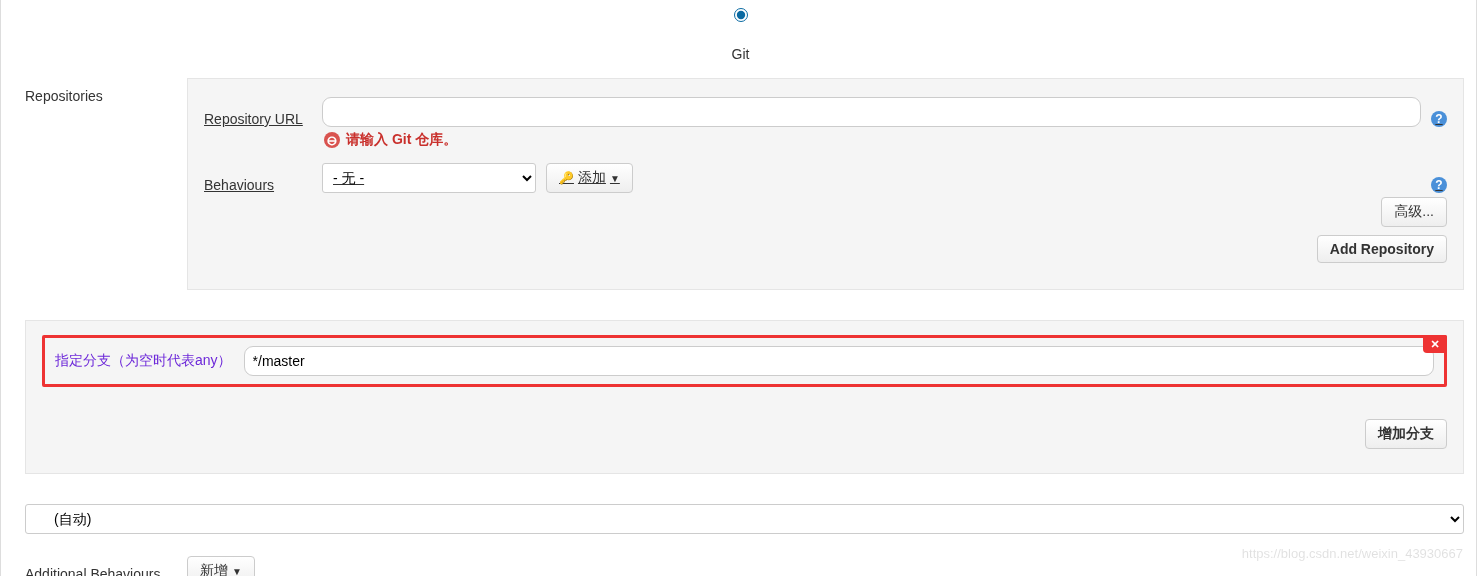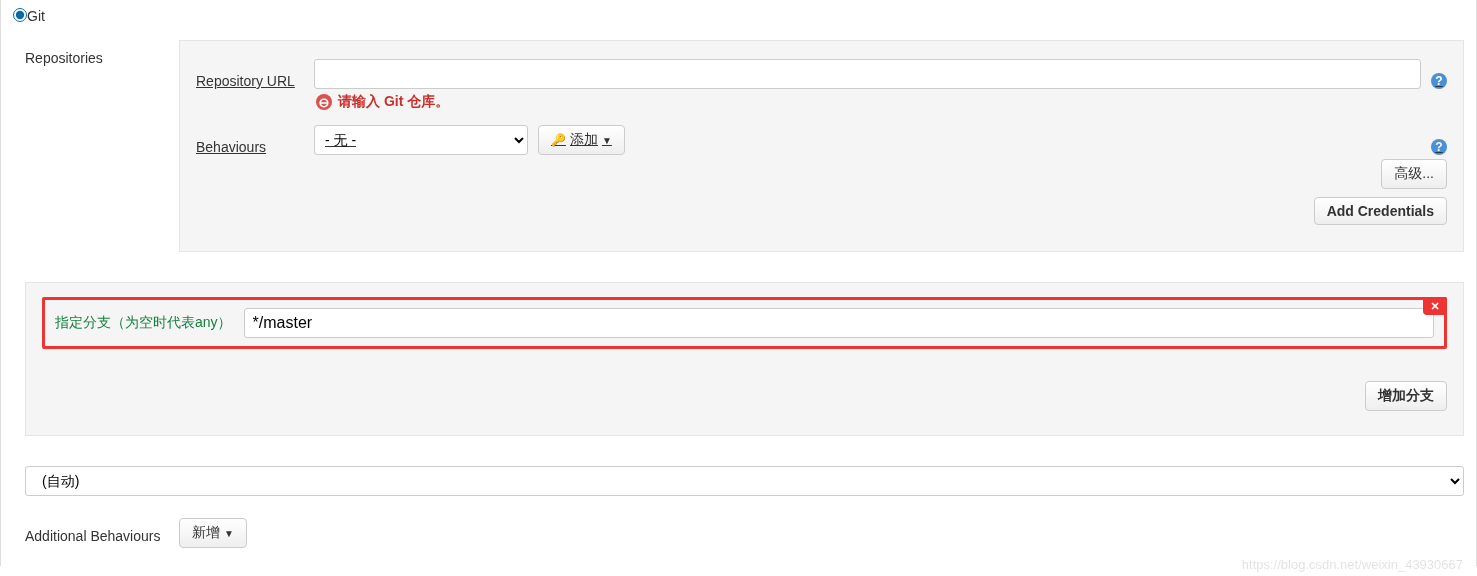--- a/index.html
+++ b/index.html
@@ -4,31 +4,31 @@
   <style>
     * { box-sizing: border-box; margin: 0; padding: 0; }
     body {
       font-family: "Helvetica Neue", Helvetica, Arial, "Microsoft YaHei", sans-serif;
       font-size: 14px;
       color: #333;
       background: #fff;
       width: 1477px;
     }
     .outer { border-left: 1px solid #ddd; border-right: 1px solid #ddd; padding: 0; }
-    .radio-row { padding: 8px 8px 10px 12px; display: flex; gap: 0; }
+    .radio-row { padding: 8px 8px 10px 12px; display: flex; align-items: center; gap: 24px; flex-direction: column; }
     .radio-row input[type=radio] { accent-color: #0b6aa2; width: 14px; height: 14px; }
-    .section-row { display: flex; align-items: flex-start; padding: 6px 12px 24px 24px; gap: 4px; }
+    .section-row { display: flex; align-items: flex-start; padding: 6px 12px 24px 24px; gap: 12px; }
     .section-label { width: 150px; padding-top: 10px; color: #333; }
     .section-body { flex: 1; position: relative; }
     .grey-box { background: #f5f5f5; border: 1px solid #e5e5e5; padding: 18px 16px 18px 16px; position: relative; }
     .form-row { display: flex; align-items: flex-end; margin-bottom: 4px; gap: 10px; text-decoration: underline; }
     .form-lbl { width: 108px; text-align: left; color: #333; }
     .text-input {
-      flex: 1; height: 30px; border: 1px solid #ccc; border-radius: 3px;
-      padding: 0 8px; font-size: 16px; background: #fff;
+      flex: 1; height: 30px; border: 1px solid #ccc; border-radius: 9px;
+      padding: 0 8px; font-size: 14px; background: #fff;
     }
     .help-icon {
       width: 16px; height: 16px; border-radius: 50%; background: #4a90d9;
       color: #fff; font-size: 12px; font-weight: bold; display: inline-flex;
       align-items: center; justify-content: center; cursor: pointer; flex-shrink: 0;
     }
     .error-row { display: flex; align-items: center; gap: 6px; margin: 0 0 14px 120px; }
     .err-icon {
       width: 16px; height: 16px; border-radius: 50%; background: #d9534f;
       color: #fff; display: inline-flex; align-items: center; justify-content: center;
@@ -44,33 +44,33 @@
       border-radius: 4px; padding: 5px 12px; font-size: 14px; color: #333;
       cursor: pointer; display: inline-flex; align-items: center; gap: 4px;
     }
     .key-icon { color: #d4a017; font-size: 12px; }
     .right-actions { text-align: right; }
     .right-actions .btn { margin-left: 6px; margin-bottom: 8px; }
     .branch-highlight {
       border: 3px solid #e33; border-radius: 2px; padding: 8px 10px;
       display: flex; align-items: center; gap: 12px; background: #f5f5f5; position: relative;
     }
-    .branch-highlight .form-lbl-b { color: #15803d; white-space: nowrap; }
+    .branch-highlight .form-lbl-b { color: #6d28d9; white-space: nowrap; }
     .del-tab {
       position: absolute; top: -3px; right: -3px; width: 24px; height: 18px;
       background: #e33; border-radius: 0 2px 0 4px; display: flex; align-items: center; justify-content: center;
       color: #fff; font-size: 11px; font-weight: bold; cursor: pointer;
     }
     .wide-select {
       width: 100%; height: 30px; border: 1px solid #ccc; border-radius: 3px;
-      background: #fff; padding: 0 12px; font-size: 14px;
+      background: #fff; padding: 0 24px; font-size: 14px;
     }
     .caret { font-size: 10px; }
     .watermark {
-      position: fixed; bottom: 4px; right: 14px; color: rgba(0,0,0,0.12);
+      position: fixed; bottom: 15px; right: 14px; color: rgba(0,0,0,0.12);
       font-size: 13px; font-family: Arial, sans-serif; pointer-events: none;
     }
   </style>
 </head>
 <body>
 
 <div class="outer">
 
   <div class="radio-row">
     <input type="radio" checked="" style="">
@@ -103,21 +103,21 @@
             <span class="key-icon">🔑</span>
             <span>添加</span>
             <span class="caret">▼</span>
           </button>
           <div style="flex:1"></div>
           <span class="help-icon">?</span>
         </div>
 
         <div class="right-actions">
           <div><button class="btn">高级...</button></div>
-          <div><button class="btn" style="font-weight:bold">Add Credentials</button></div>
+          <div><button class="btn" style="font-weight:bold">Add Repository</button></div>
         </div>
 
       </div>
     </div>
   </div>
 
   <div class="section-row">
     <div class="section-body">
 
       <div class="grey-box" style="padding:14px 16px 16px 16px">

